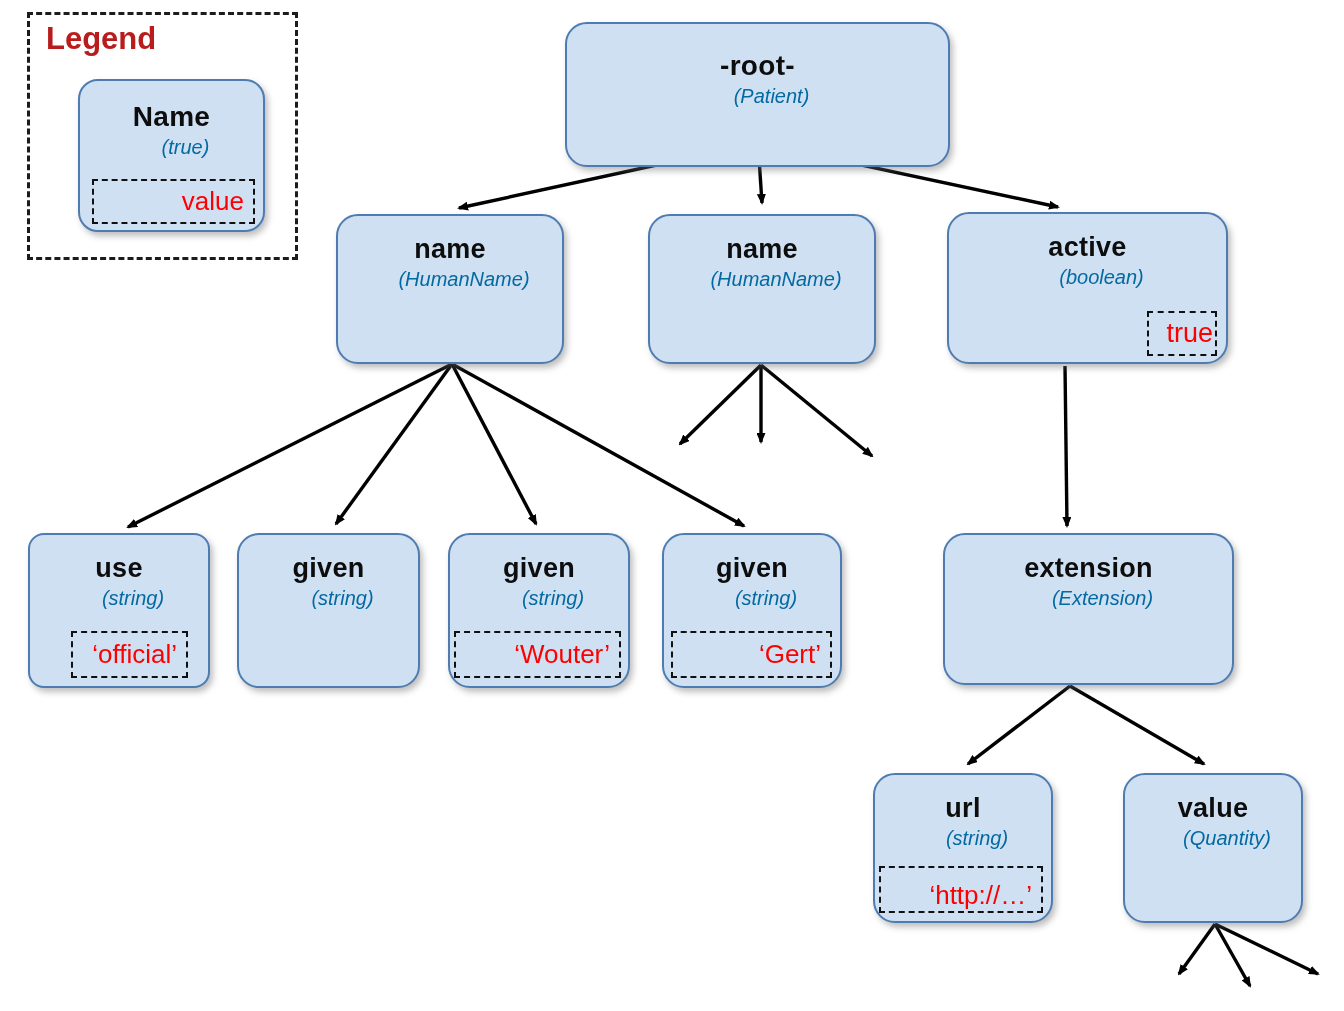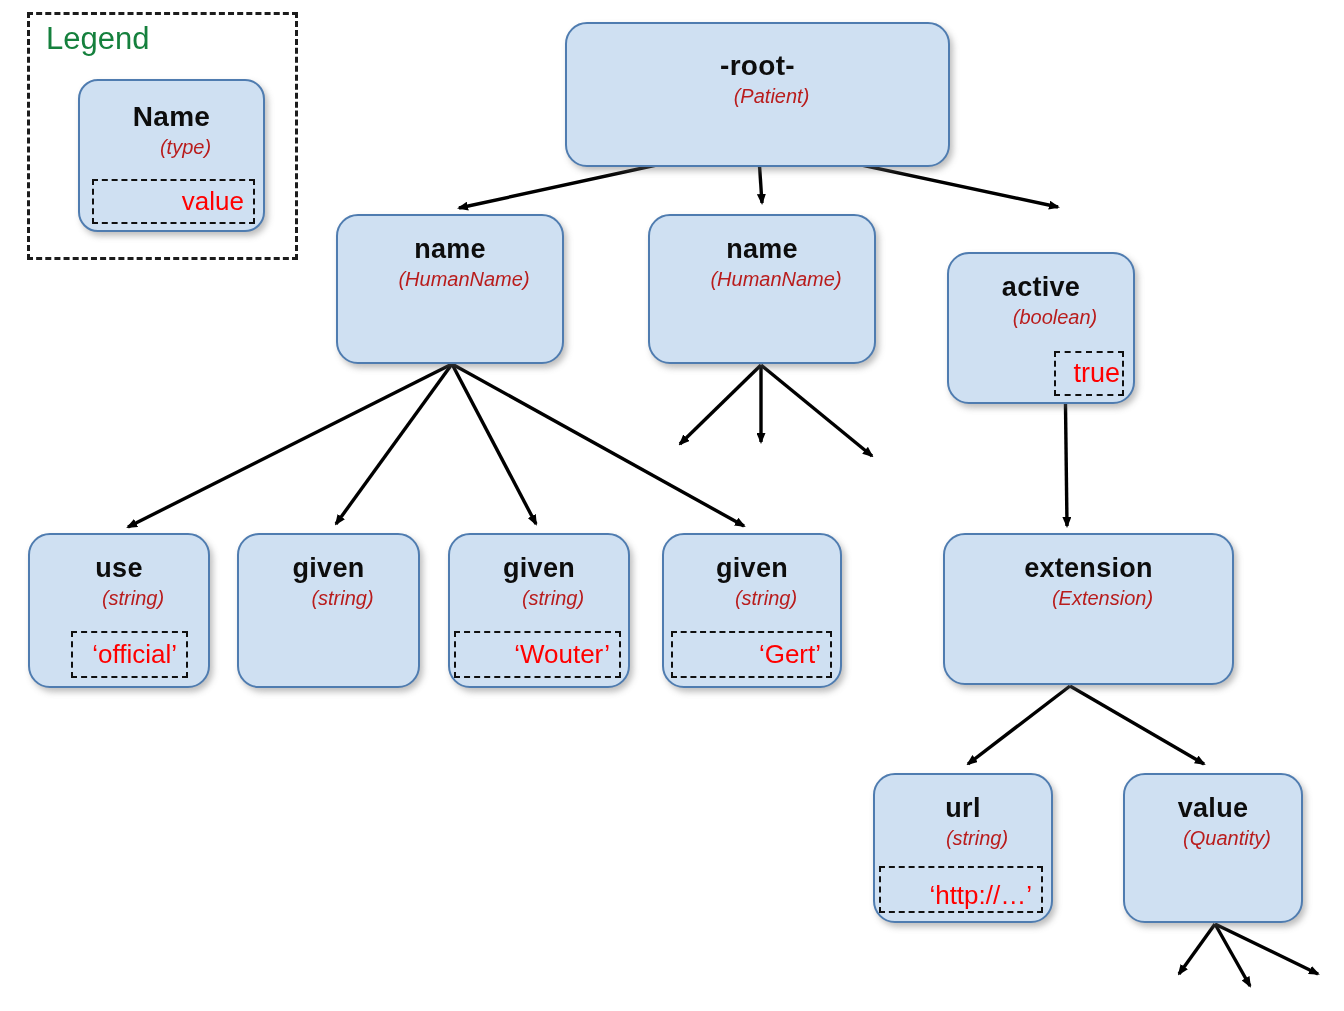--- a/index.html
+++ b/index.html
@@ -20,40 +20,40 @@
     box-shadow:3px 4px 6px rgba(110,110,110,.45);
     text-align:center;
     box-sizing:border-box;
   }
   .node-label{
     font-weight:bold;font-size:27px;color:#0d0d0d;
     margin-top:18px;letter-spacing:.3px;
   }
   .node-label.big{font-size:28px;margin-top:26px;}
   .node-type{
-    font-style:italic;font-size:20px;color:#b91c1c;margin-top:3px;padding-left:28px;
+    font-style:italic;font-size:20px;color:#0369a1;margin-top:3px;padding-left:28px;
   }
   .value-box{
     position:absolute;
     border:2.5px dashed #101010;
     box-sizing:border-box;
     display:flex;align-items:center;justify-content:flex-end;
     padding-right:9px;
     color:var(--value-red,#ff0000);
     font-size:26px;
     background:transparent;
   }
   .value-box.small{justify-content:flex-end;padding-right:2px;}
 
   .legend{
     position:absolute;left:27px;top:12px;width:271px;height:248px;
     border:3px dashed #1c1c1c;box-sizing:border-box;
   }
   .legend-title{
-    color:#15803d;font-size:31px;margin:6px 0 0 16px;font-weight:normal;
+    color:#b91c1c;font-size:31px;margin:6px 0 0 16px;font-weight:bold;
   }
   .legend .node{left:48px;top:64px;width:187px;height:153px;border-radius:20px;}
   .legend .node-label{font-size:28px;margin-top:20px;}
 </style>
 </head>
 <body>
 
 <div id="canvas">
 
   <svg id="edges" viewBox="0 0 1344 1011">
@@ -84,21 +84,21 @@
       <line x1="1215" y1="924" x2="1179" y2="974" marker-end="url(#ah)"></line>
       <line x1="1215" y1="924" x2="1250" y2="986" marker-end="url(#ah)"></line>
       <line x1="1215" y1="924" x2="1318" y2="974" marker-end="url(#ah)"></line>
     </g>
   </svg>
 
   <div class="legend">
     <div class="legend-title">Legend</div>
     <div class="node">
       <div class="node-label">Name</div>
-      <div class="node-type">(type)</div>
+      <div class="node-type">(true)</div>
       <div class="value-box" style="left:12px;bottom:6px;width:163px;height:45px;">
         <span>value</span>
       </div>
     </div>
   </div>
 
   <div class="node" style="left:565px;top:22px;width:385px;height:145px;">
     <div class="node-label big">-root-</div>
     <div class="node-type">(Patient)</div>
   </div>
@@ -106,29 +106,29 @@
   <div class="node" style="left:336px;top:214px;width:228px;height:150px;">
     <div class="node-label">name</div>
     <div class="node-type">(HumanName)</div>
   </div>
 
   <div class="node" style="left:648px;top:214px;width:228px;height:150px;">
     <div class="node-label">name</div>
     <div class="node-type">(HumanName)</div>
   </div>
 
-  <div class="node" style="left:947px;top:212px;width:188px;height:152px;margin-top:40px;">
+  <div class="node" style="left:947px;top:212px;width:281px;height:152px;">
     <div class="node-label">active</div>
     <div class="node-type">(boolean)</div>
     <div class="value-box small" style="right:9px;bottom:6px;width:70px;height:45px;font-size:27px;">
       <span>true</span>
     </div>
   </div>
 
-  <div class="node" style="left:28px;top:533px;width:182px;height:155px;">
+  <div class="node" style="left:28px;top:533px;width:182px;height:155px;border-radius:16px;">
     <div class="node-label">use</div>
     <div class="node-type">(string)</div>
     <div class="value-box" style="right:20px;bottom:8px;width:117px;height:47px;margin-top:12px;">
       <span>‘official’</span>
     </div>
   </div>
 
   <div class="node" style="left:237px;top:533px;width:183px;height:155px;">
     <div class="node-label">given</div>
     <div class="node-type">(string)</div>

